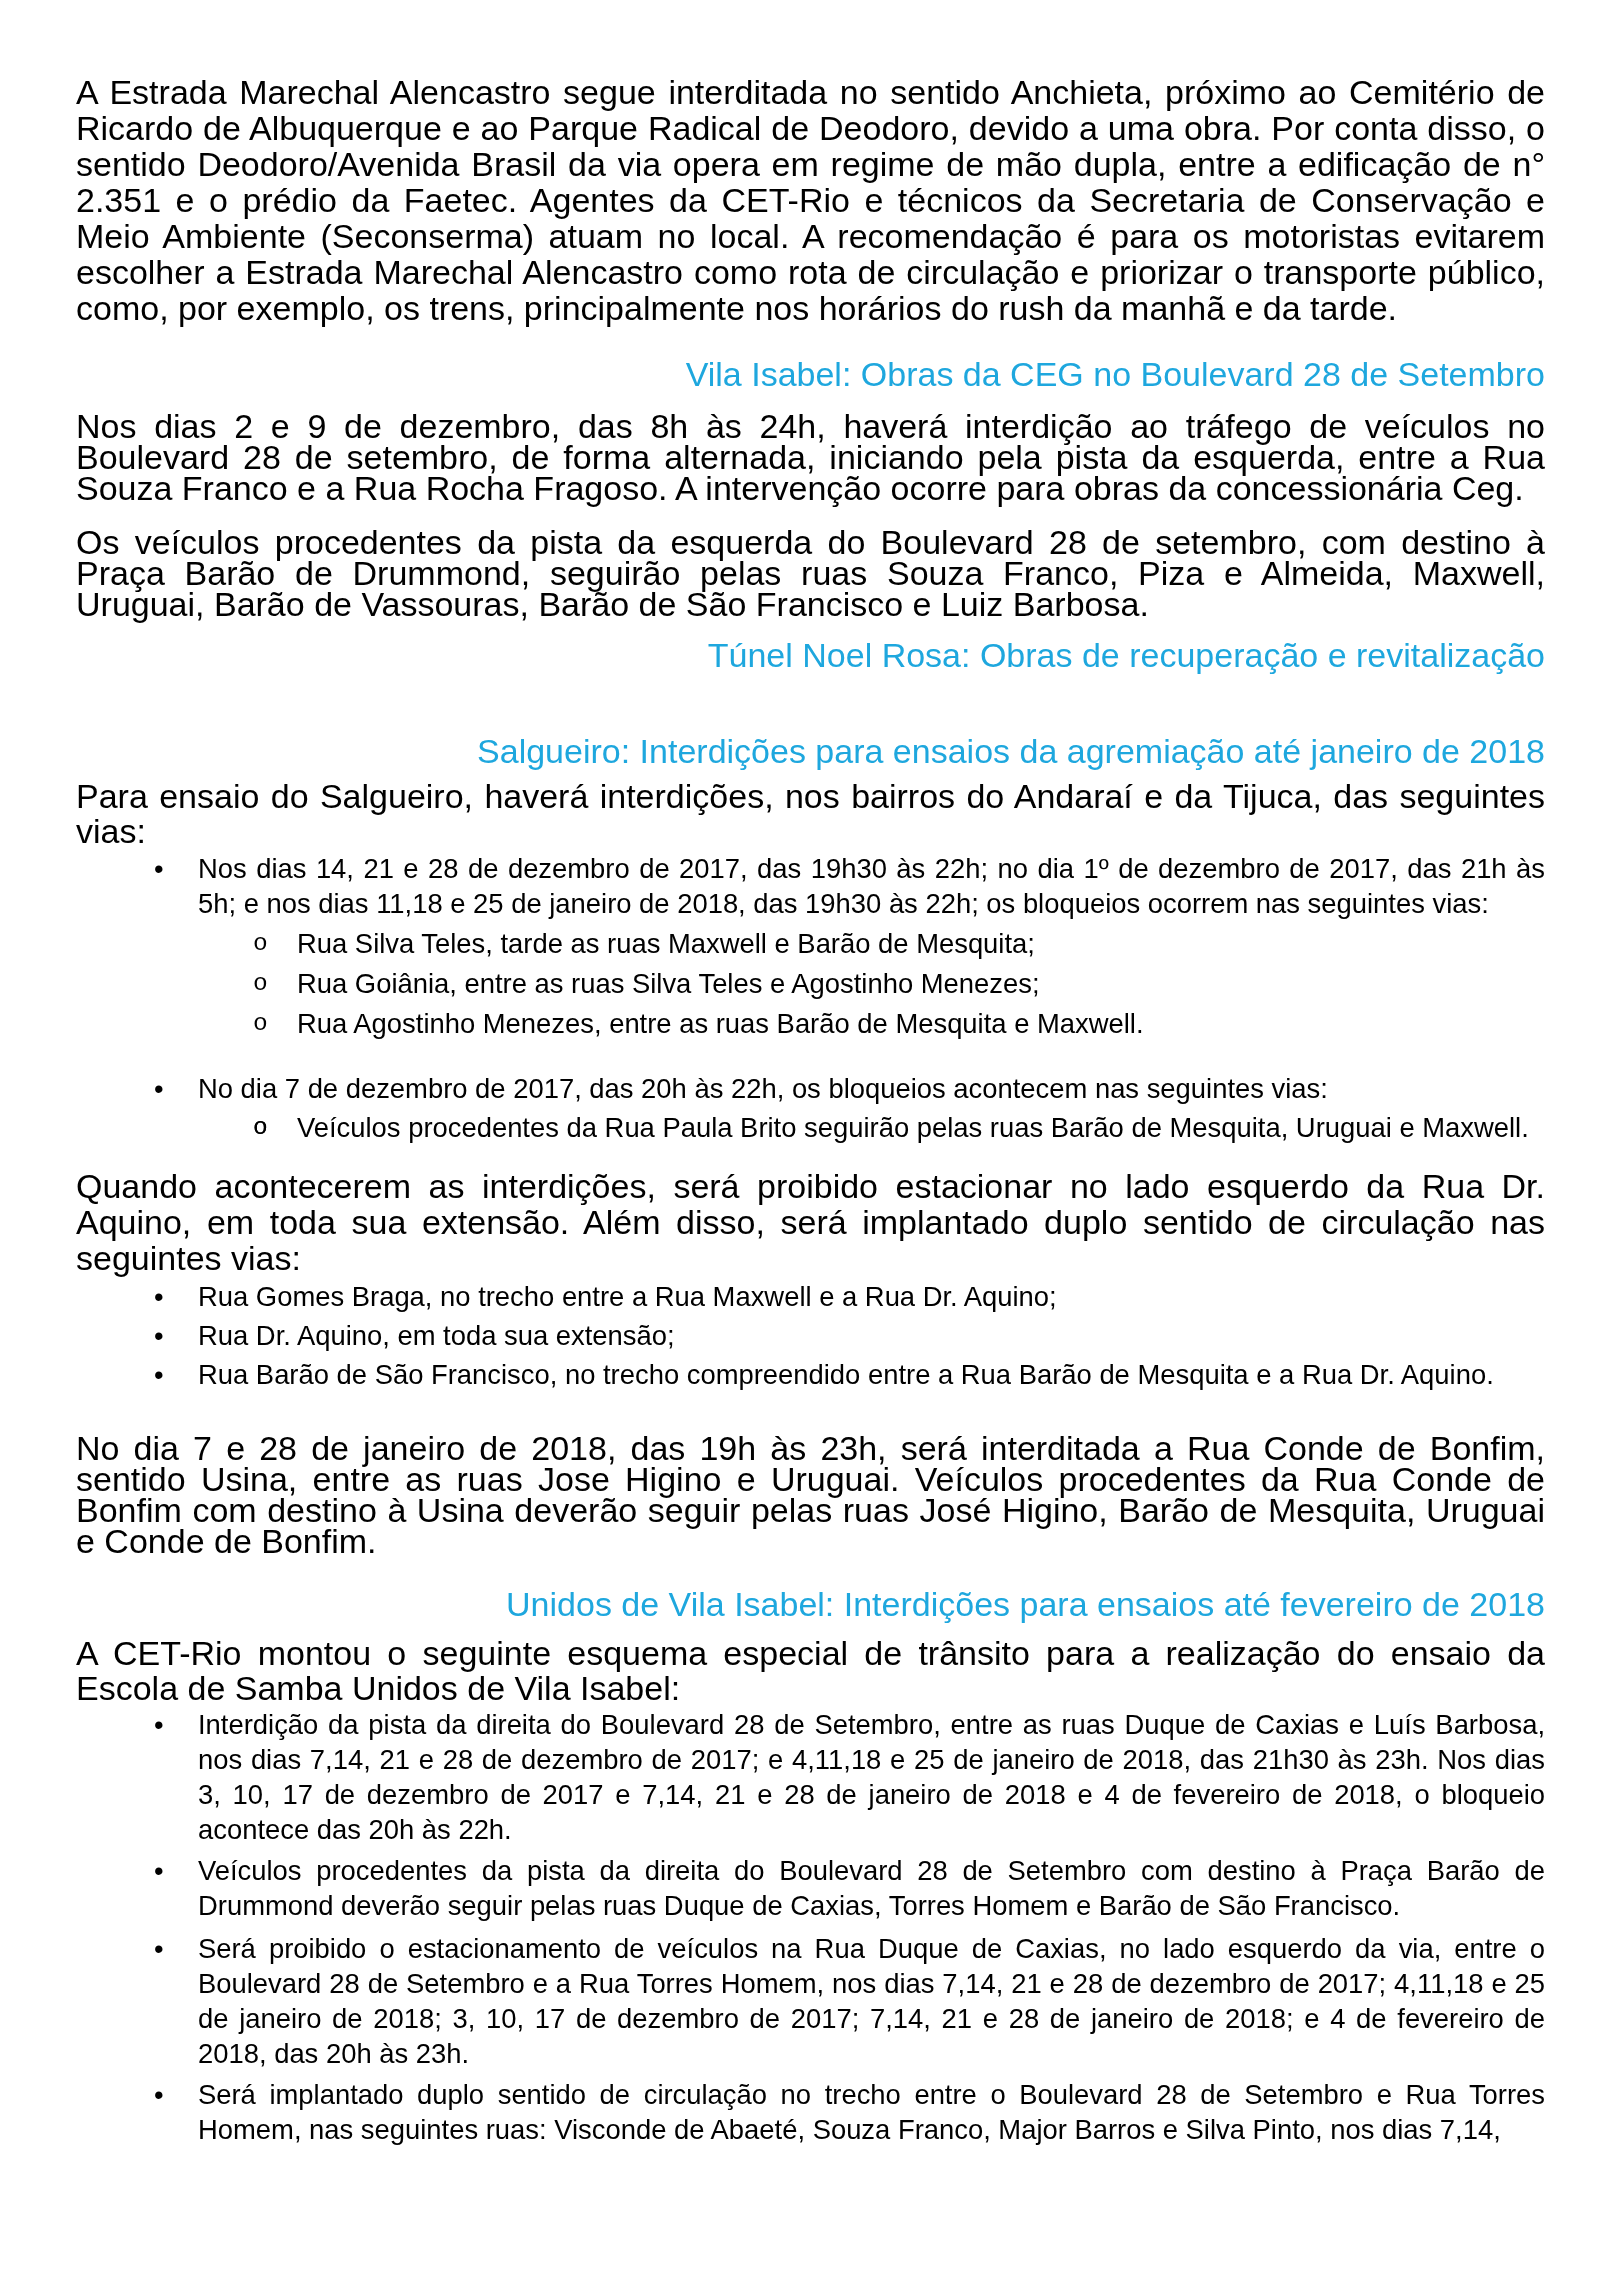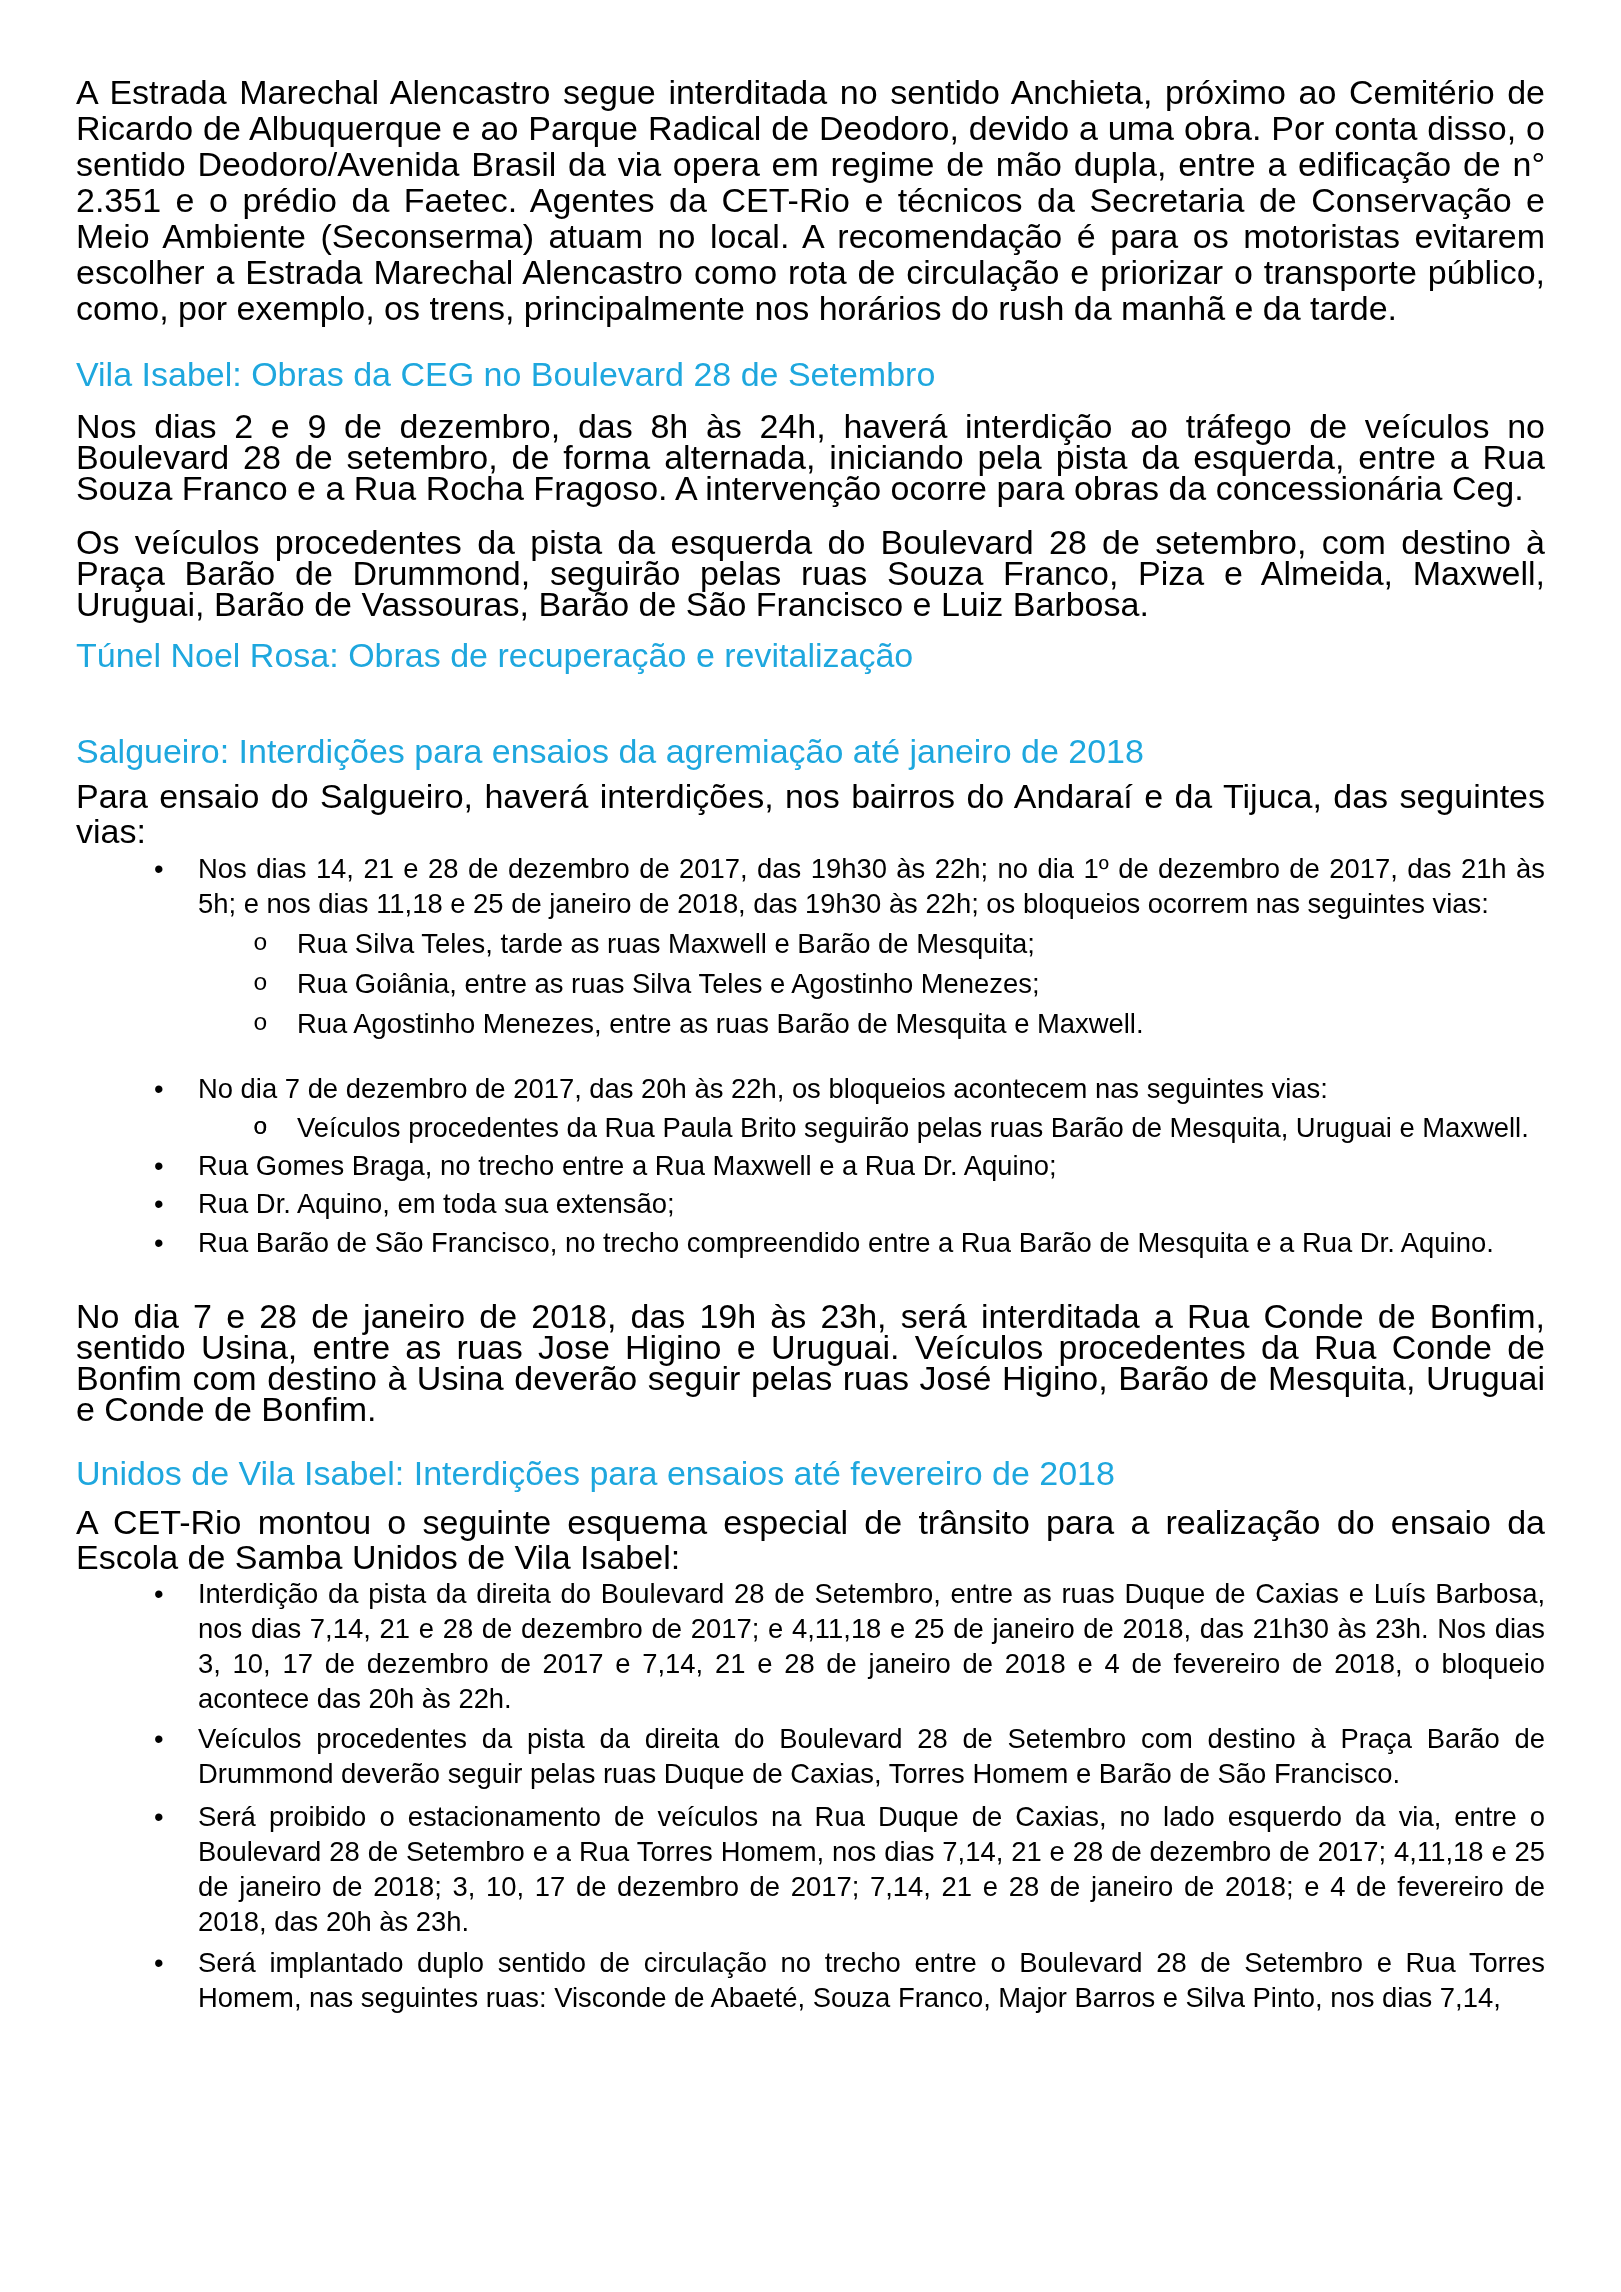--- a/index.html
+++ b/index.html
@@ -23,21 +23,21 @@
     margin:0;
   }
   .lh37{line-height:36px;}
   .tight{line-height:31px;}
   .h{
     font-size:34px;
     line-height:41px;
     font-weight:400;
     color:var(--accent,#1EA7DE);
     margin:0;
-    text-align:left;
+    text-align:right;
     letter-spacing:0px;
   }
   .li{
     position:relative;
     font-size:27.4px;
     line-height:35px;
     text-align:justify;
     margin:0;
   }
   .l1{padding-left:122px;}
@@ -94,20 +94,21 @@
     <span>No dia 7 de dezembro de 2017, das 20h às 22h, os bloqueios acontecem nas seguintes vias:</span>
   </div>
   <div class="li l2" style="margin-top:3.9px">
     <span class="marker">o</span>
   </div>
   <div class="li l2" style="margin-top:3.9px">
     <span class="marker">o</span>
     <span>Veículos procedentes da Rua Paula Brito seguirão pelas ruas Barão de Mesquita, Uruguai e Maxwell.</span>
   </div>
 
+  <p class="p lh37" style="margin-top:23.5px">Quando acontecerem as interdições, será proibido estacionar no lado esquerdo da Rua Dr. Aquino, em toda sua extensão. Além disso, será implantado duplo sentido de circulação nas seguintes vias:</p>
 
   <div class="li l1" style="margin-top:2.9px">
     <span class="marker">•</span>
     <span>Rua Gomes Braga, no trecho entre a Rua Maxwell e a Rua Dr. Aquino;</span>
   </div>
   <div class="li l1" style="margin-top:3.9px">
     <span class="marker">•</span>
     <span>Rua Dr. Aquino, em toda sua extensão;</span>
   </div>
   <div class="li l1" style="margin-top:3.9px">

